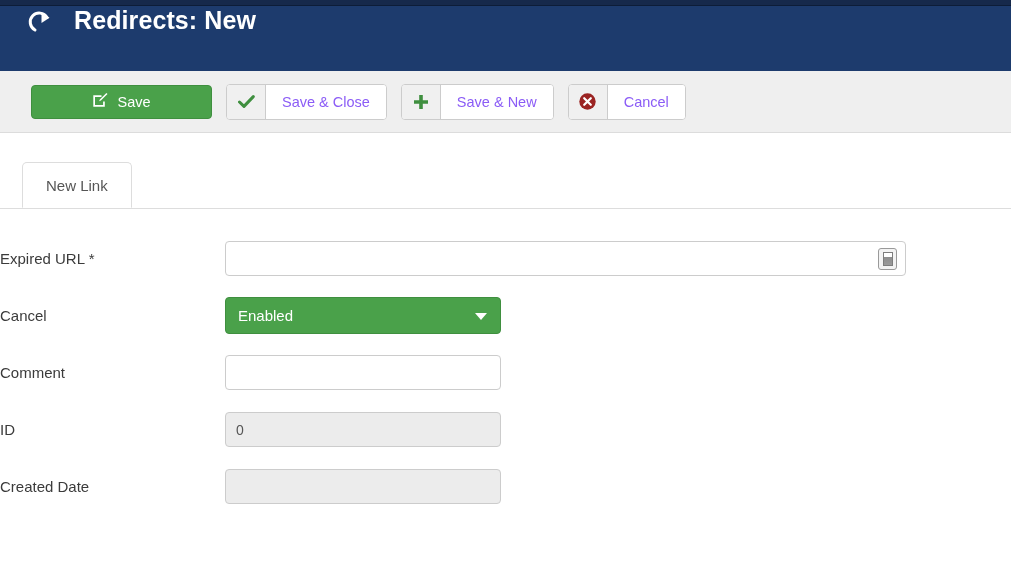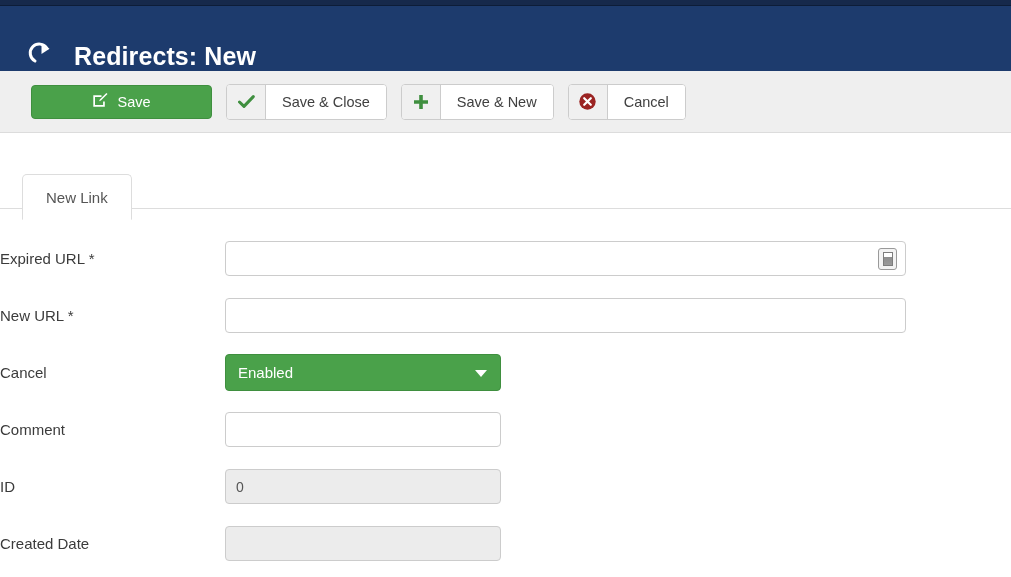--- a/index.html
+++ b/index.html
@@ -19,21 +19,21 @@
     height: 5px;
     background: #16294b;
     border-bottom: 1px solid #0d1d38;
   }
 
   
   .header {
     height: 65px;
     background: #1d3b6d;
     display: flex;
-    align-items: flex-end;
+    align-items: flex-start;
     padding-left: 26px;
     box-sizing: border-box;
   }
   .header-icon {
     width: 34px; height: 34px;
     display: flex; align-items: center; justify-content: center;
     margin-right: 14px;
   }
   .header-title {
     color: #ffffff;
@@ -86,21 +86,21 @@
     border-right: 1px solid #cccccc;
     display: flex;
     align-items: center;
     justify-content: center;
   }
   .btn-split .lbl-cell {
     padding: 0 16px;
     display: flex;
     align-items: center;
     font-size: 14.5px;
-    color: #404040;
+    color: #8b5cf6;
     background: #ffffff;
     white-space: nowrap;
   }
 
   
   .content {
     background: #ffffff;
     padding-top: 29px;
     position: relative;
   }
@@ -125,21 +125,20 @@
     height: 46px;
     padding: 0 23px;
     border: 1px solid #dddddd;
     border-bottom: 1px solid #ffffff;
     border-radius: 5px 5px 0 0;
     background: #ffffff;
     font-size: 15px;
     color: #555555;
     cursor: pointer;
     box-sizing: border-box;
-    margin-top: 12px;
   }
 
   
   .form { padding-top: 21px; }
 
   .row {
     display: flex;
     align-items: center;
     height: 57px;
   }
@@ -293,26 +292,20 @@
       <div class="row">
         <div class="row-label">Expired URL *</div>
         <div class="row-field">
           <input class="txt wide" type="text" value="" placeholder="" style="">
           <span class="autofill">
             <span class="inner"></span>
           </span>
         </div>
       </div>
 
-      <div class="row">
-        <div class="row-label">New URL *</div>
-        <div class="row-field">
-          <input class="txt wide" type="text" value="" placeholder="" style="">
-        </div>
-      </div>
 
       <div class="row">
         <div class="row-label">Cancel</div>
         <div class="row-field">
           <div class="sel-green">
             <span>Enabled</span>
             <span class="caret-white"></span>
           </div>
         </div>
       </div>

